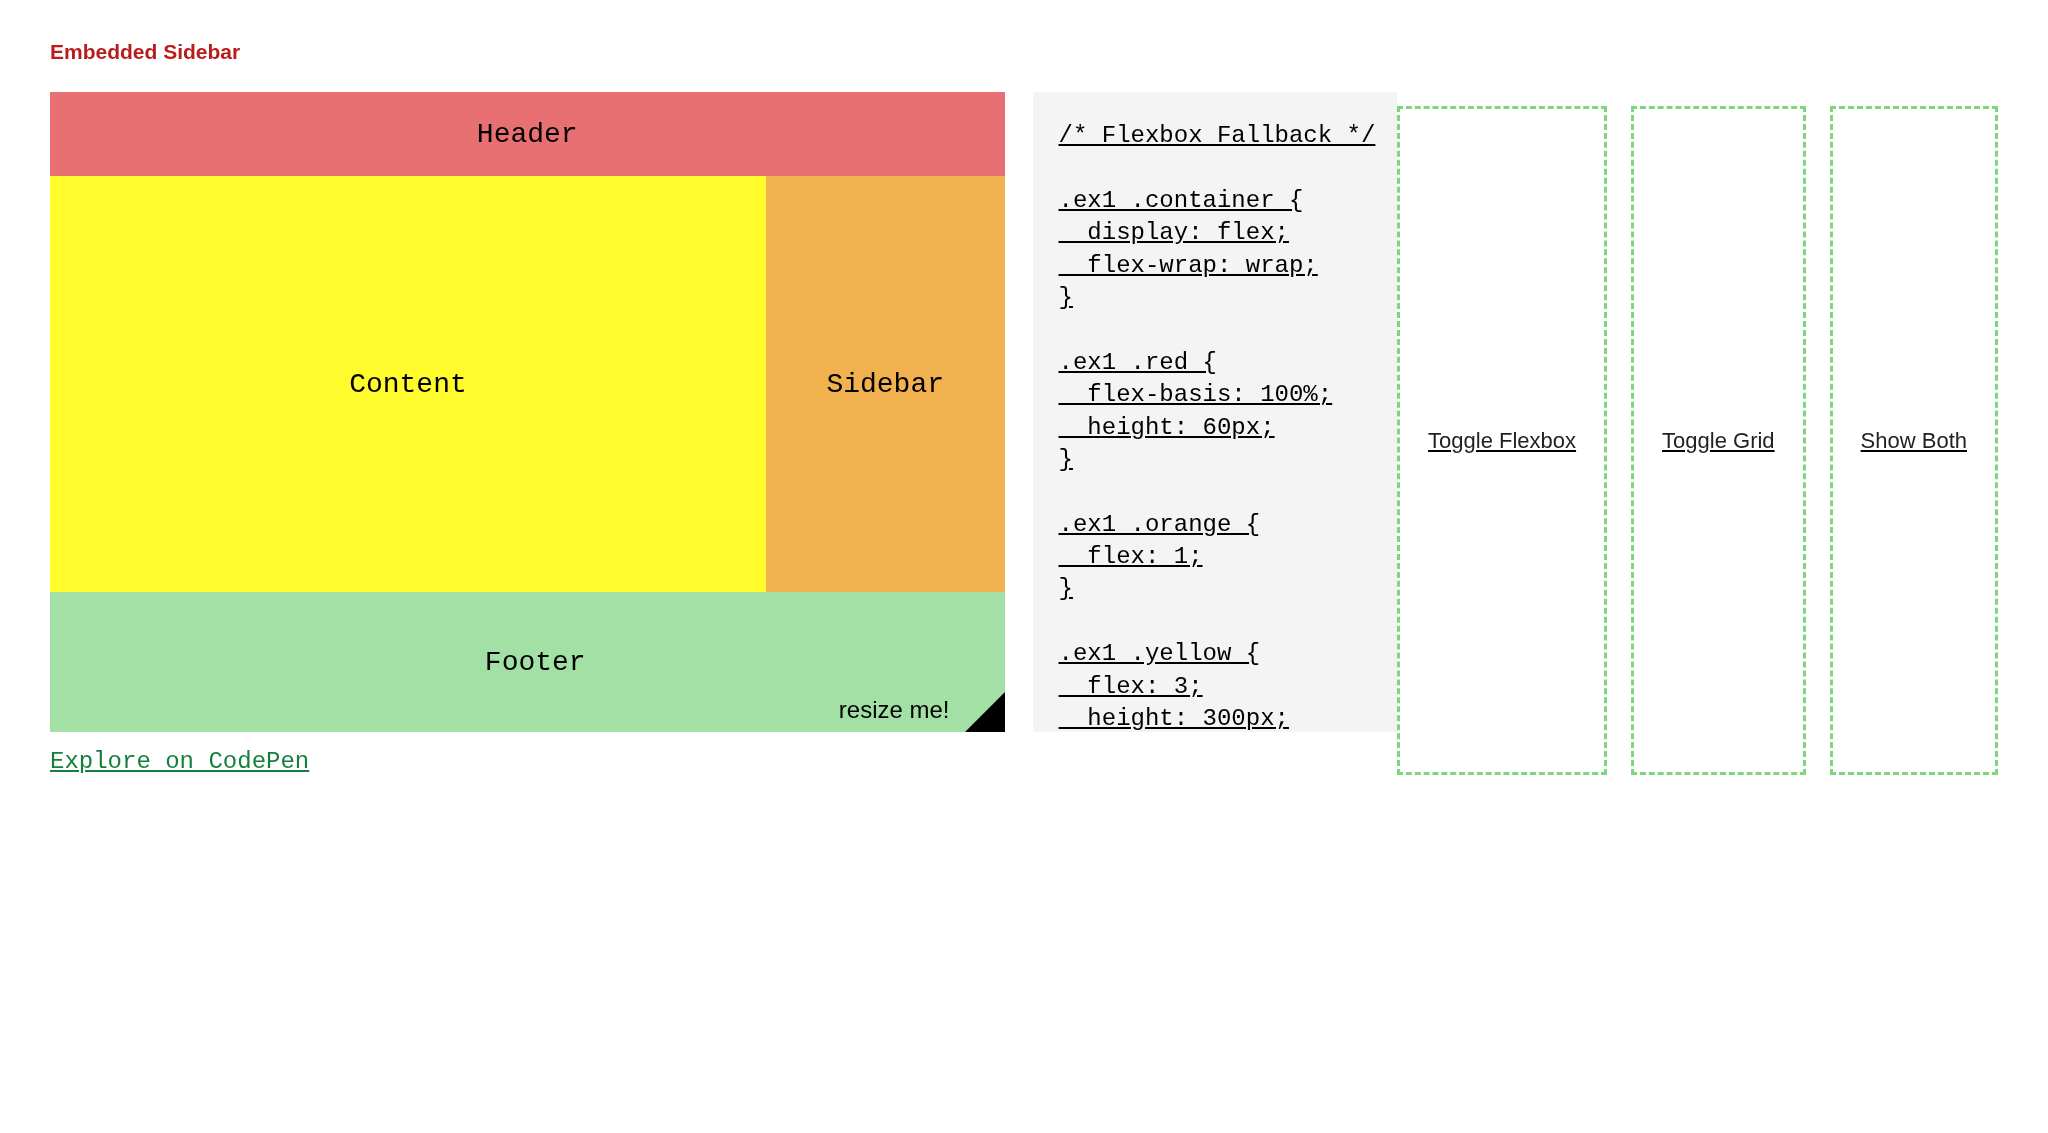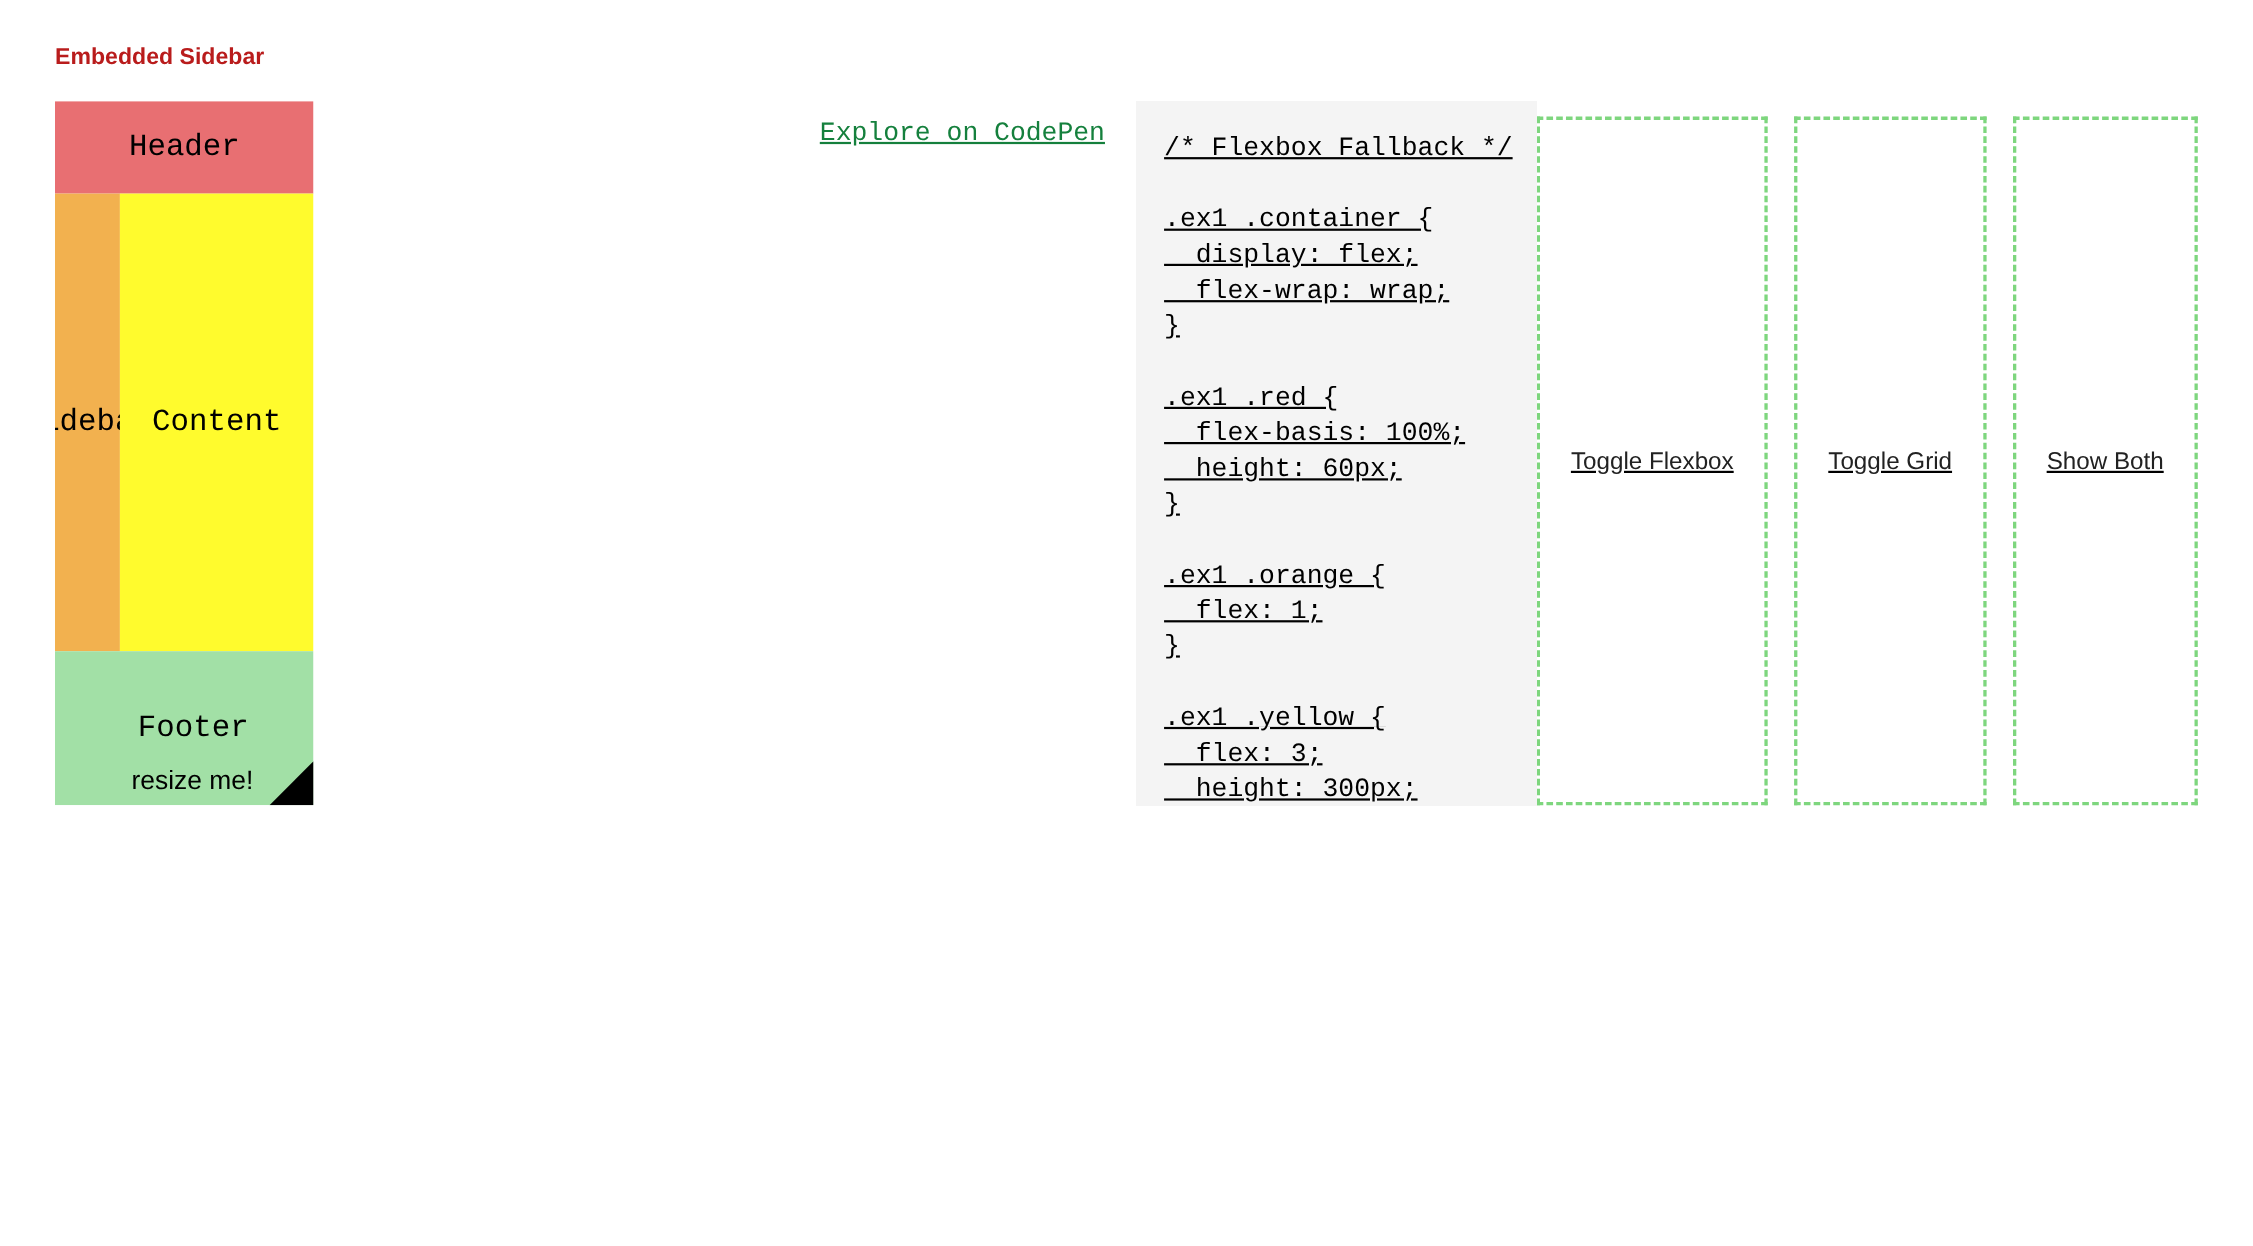--- a/index.html
+++ b/index.html
@@ -19,22 +19,21 @@
       color: #b91c1c;
     }
     .main-wrap {
       display: flex;
       gap: 28px;
       align-items: stretch;
     }
     .demo-col {
       flex: 0 0 49%;
       display: flex;
-      flex-direction: row;
-      justify-content: space-between;
+      flex-direction: column;
     }
     .demo-box {
       position: relative;
       display: flex;
       flex-direction: column;
       height: 640px;
       overflow: hidden;
       font-family: "Courier New", Courier, monospace;
     }
     .region {
@@ -140,22 +139,22 @@
 <body>
 
 <h2 class="page-title">Embedded Sidebar</h2>
 
 <div class="main-wrap">
 
   <div class="demo-col">
     <div class="demo-box">
       <div class="region r-header">Header</div>
       <div class="mid-row">
+        <div class="region r-content">Content</div>
         <div class="region r-sidebar">Sidebar</div>
-        <div class="region r-content">Content</div>
       </div>
       <div class="region r-footer">Footer</div>
       <span class="resize-label">resize me!</span>
       <span class="resize-handle"></span>
     </div>
     <a href="#" class="explore-link">Explore on CodePen</a>
   </div>
 
   <div class="code-col">
     <pre class="code-panel">/* Flexbox Fallback */

